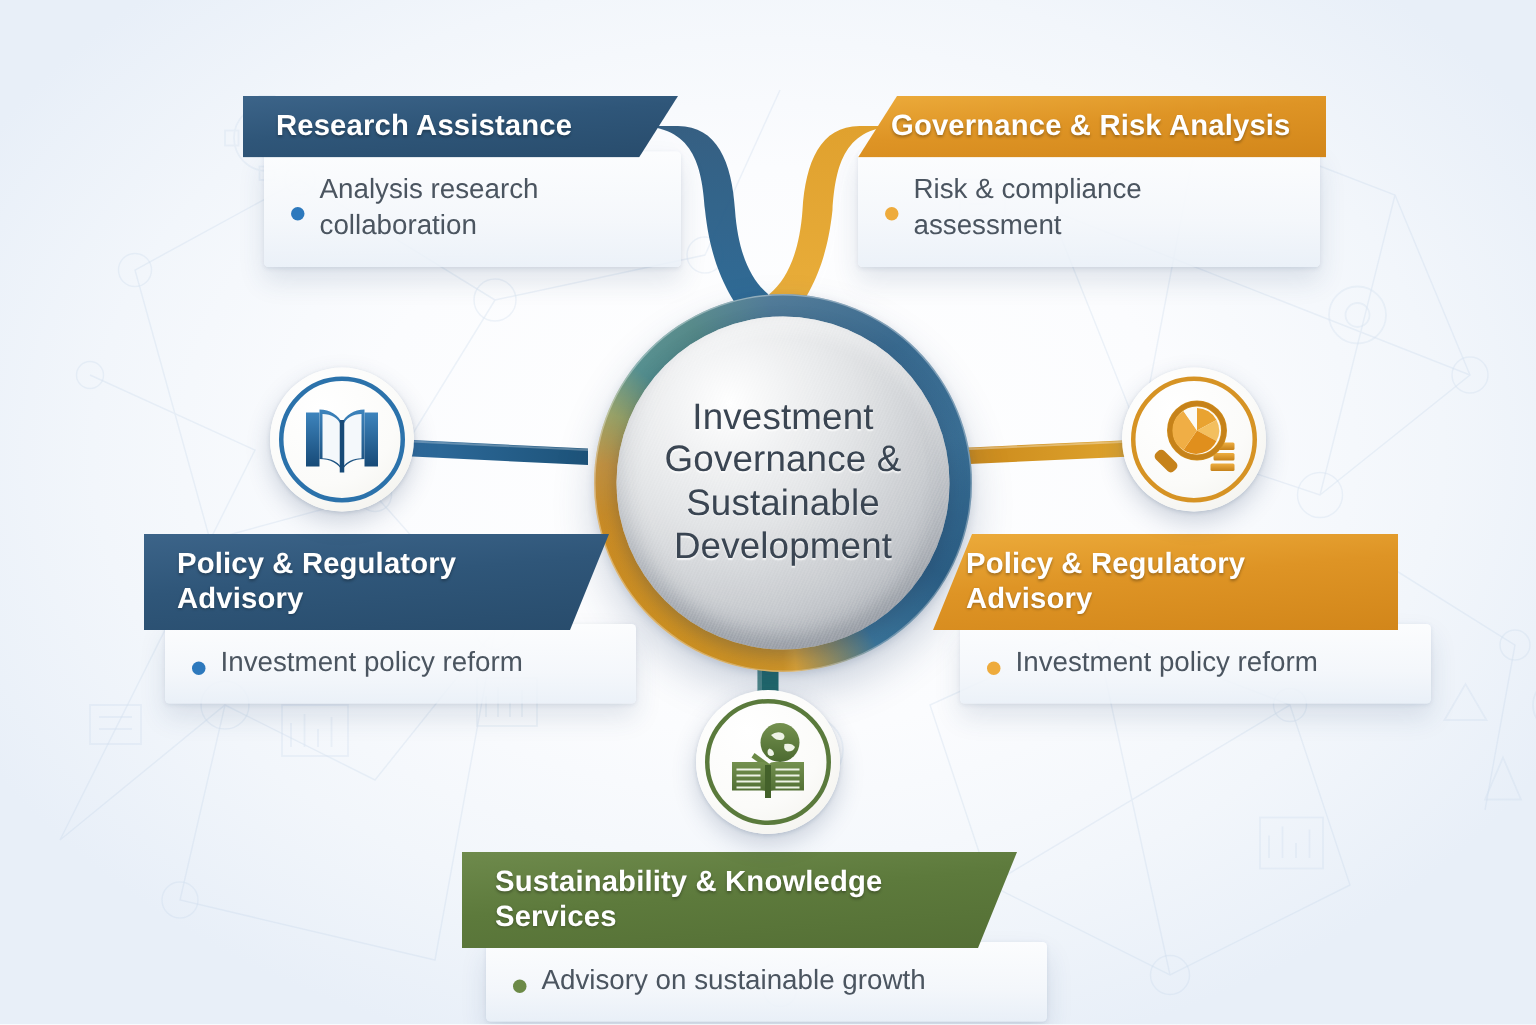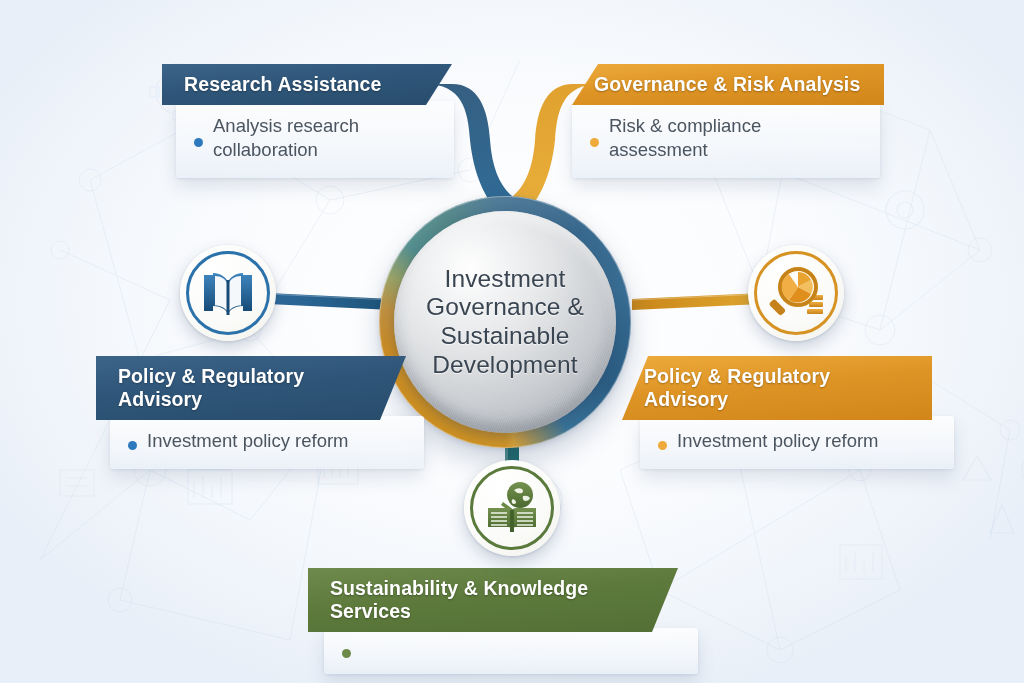--- a/index.html
+++ b/index.html
@@ -14,21 +14,21 @@
       radial-gradient(ellipse 600px 420px at 512px 300px, #ffffff 0%, #fbfcfe 45%, #f2f6fb 75%, #e8eff8 100%),
       linear-gradient(135deg,#eef4fa 0%,#ffffff 35%,#ffffff 62%,#e4edf7 100%);
   }
   
   #bgpattern{position:absolute;inset:0;opacity:.5;pointer-events:none;}
   
   #connectors{position:absolute;inset:0;pointer-events:none;}
 
   
   .hub{
-    position:absolute;left:379px;top:196px;width:252px;height:252px;
+    position:absolute;left:396px;top:196px;width:252px;height:252px;
     border-radius:50%;
     box-shadow:0 14px 28px rgba(40,70,110,.22), 0 2px 6px rgba(40,70,110,.15);
   }
   .hub-ring{
     position:absolute;inset:0;border-radius:50%;
     background:conic-gradient(from 180deg,
        #e0a02a 0deg, #d79620 38deg, #c9871a 74deg,
        #b57f25 96deg, #7d8a43 112deg,
        #1f6b6b 128deg, #1b6060 150deg,
        #1d5379 176deg, #2c5f86 215deg, #386f97 255deg,
@@ -416,17 +416,18 @@
   </div>
 
   <div class="card t-green" id="card-sustain">
     <div class="ribbon rib-left">
       <span>Sustainability &amp; Knowledge Services</span>
       <span class="tail"></span>
     </div>
     <div class="card-body">
       <div class="bullet-row">
         <span class="dot"></span>
+        <span class="bullet-text">Advisory on sustainable growth</span>
       </div>
     </div>
   </div>
 
 </div>
 
 </body></html>

